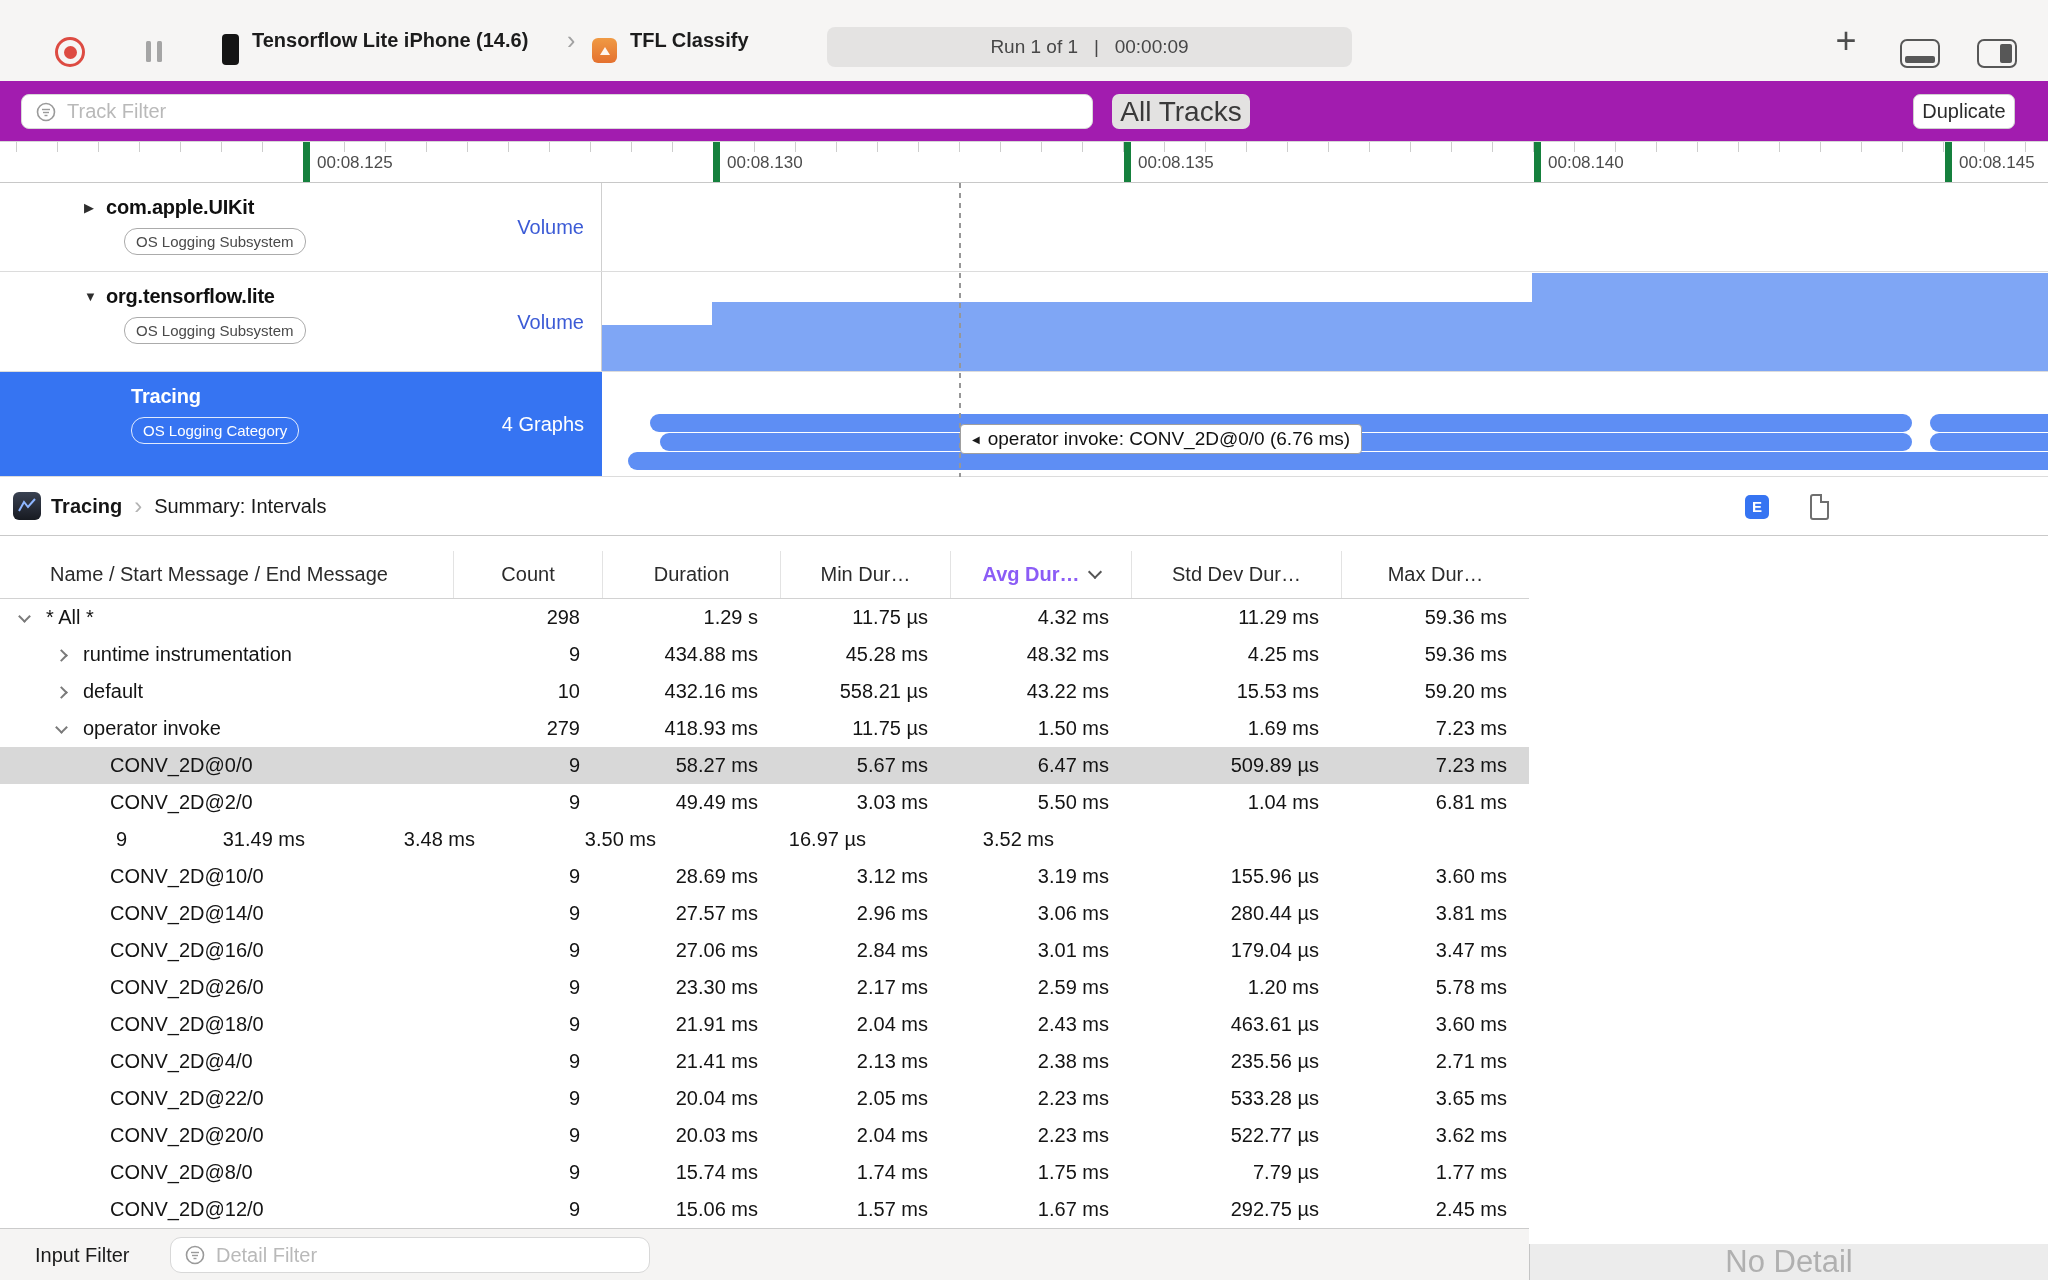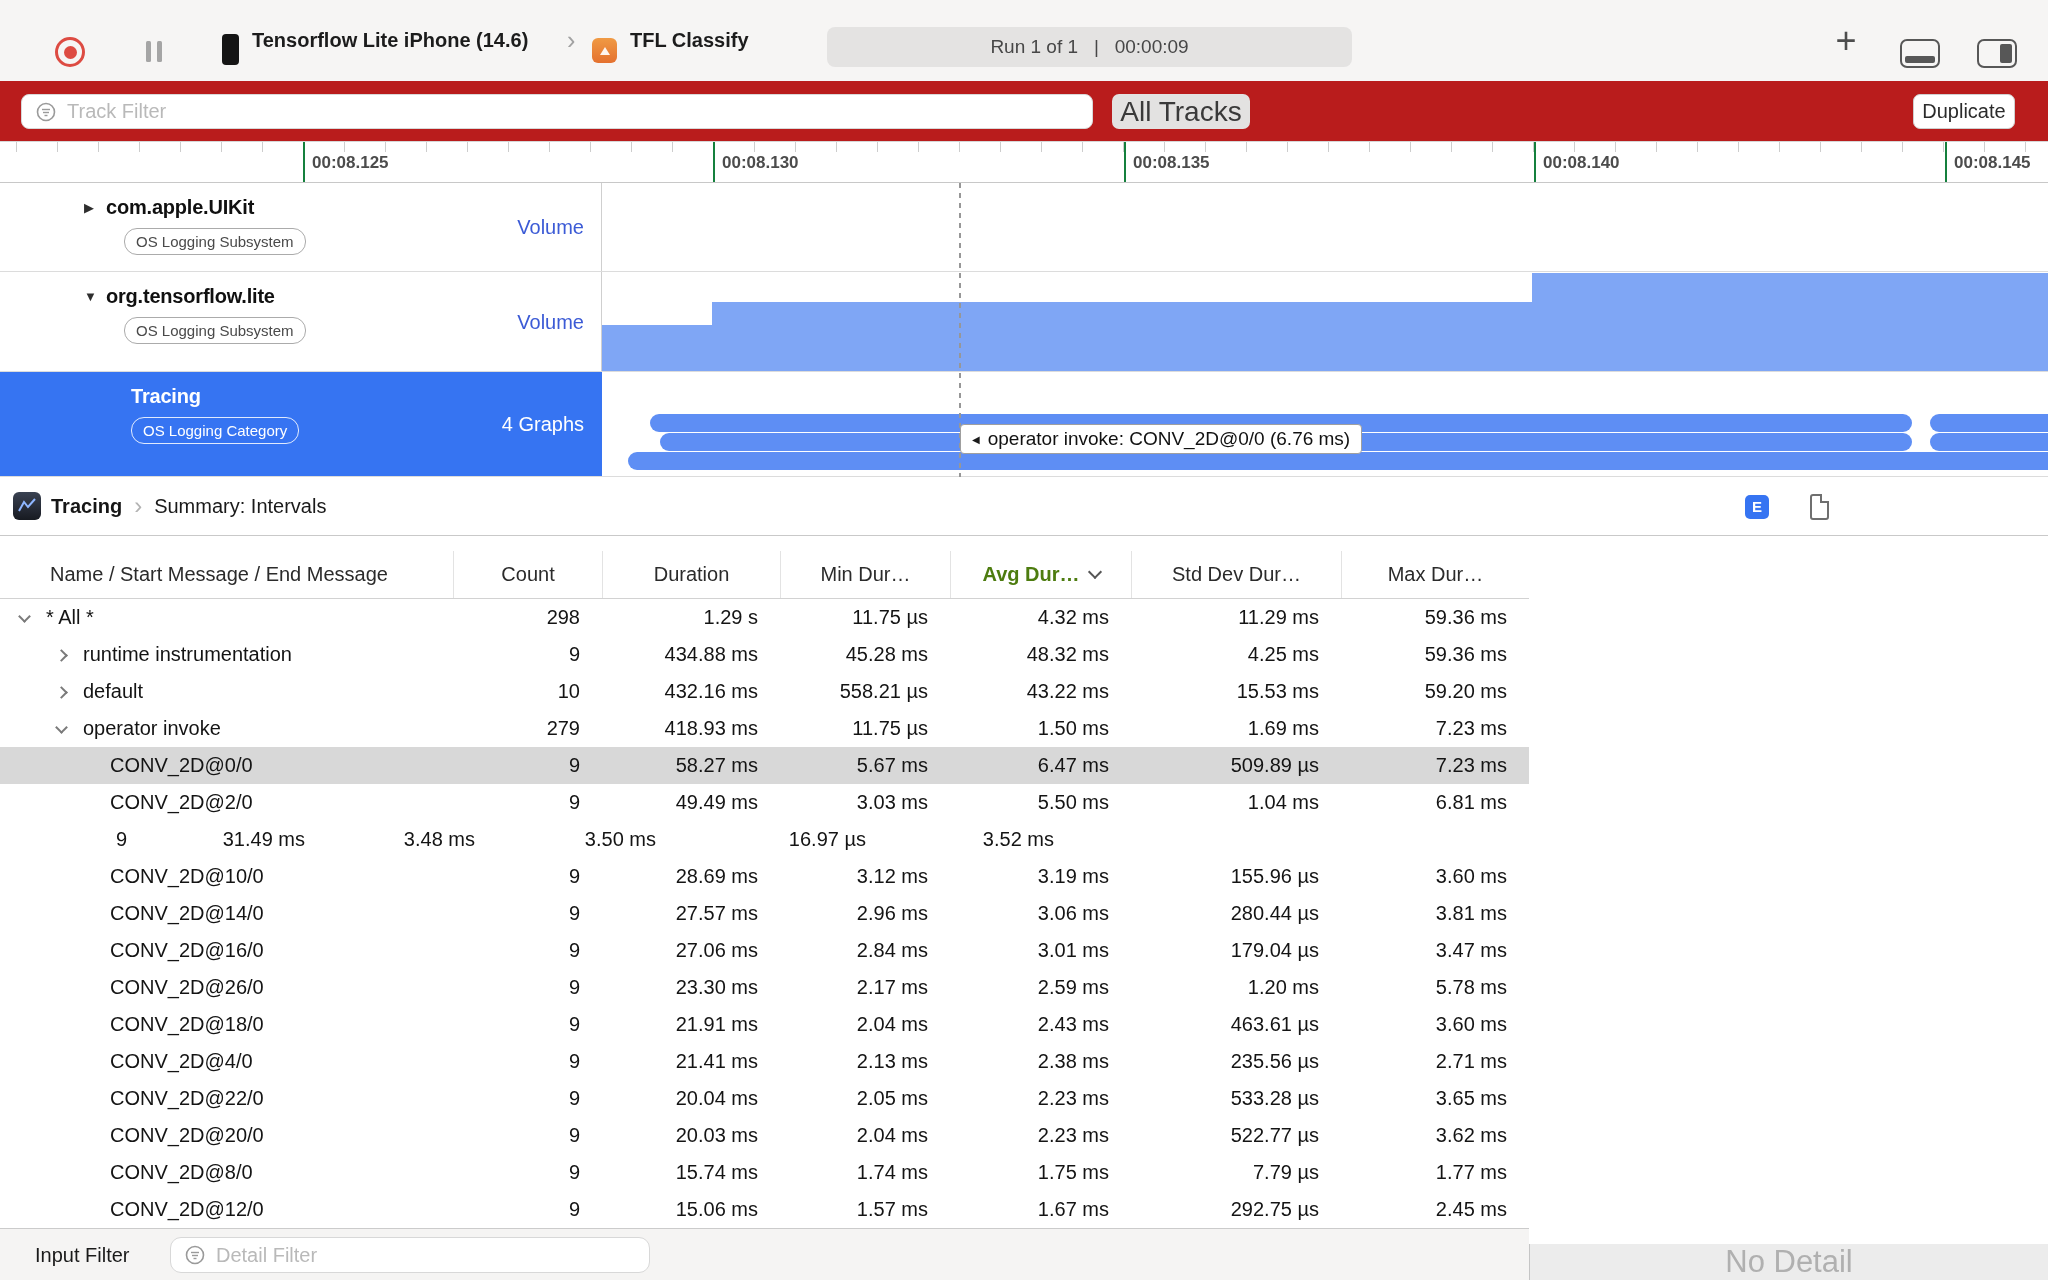--- a/index.html
+++ b/index.html
@@ -22,32 +22,32 @@
   .appname { left:630px; }
   .runpill { position:absolute; left:827px; top:27px; width:525px; height:40px; background:#e4e3e2; border-radius:8px; display:flex; align-items:center; justify-content:center; font-size:19px; color:#474747; white-space:pre; }
   .plus { position:absolute; left:1828px; top:0; width:36px; height:81px; display:flex; align-items:center; justify-content:center; font-size:36px; font-weight:300; color:#4d4d4d; cursor:pointer; }
   .paneicon { position:absolute; top:39px; width:40px; height:29px; border:2.5px solid #575757; border-radius:7px; cursor:pointer; }
   .pane-bottom { left:1900px; }
   .pane-right { left:1977px; }
   .fillb { position:absolute; left:3px; right:3px; bottom:3px; height:7px; background:#575757; border-radius:2px; }
   .fillr { position:absolute; top:3px; bottom:3px; right:3px; width:12px; background:#575757; border-radius:2px; }
 
   
-  .filterrow { position:relative; height:60px; background:#b91c1c; flex:none;text-decoration:underline; }
+  .filterrow { position:relative; height:60px; background:#a21caf; flex:none;text-decoration:underline; }
   .finput { display:flex; align-items:center; gap:10px; padding:0 13px; background:#fff; border:1px solid #d8d8d8; }
   .trackfilter { position:absolute; left:21px; top:13px; width:1072px; height:35px; border-radius:8px; }
   .finput input { flex:1; border:none; outline:none; background:transparent; font-size:20px; color:#333; font-family:inherit; }
   .finput input::placeholder { color:#b9b9b9; }
   .alltracks { position:absolute; left:1112px; top:13px; width:138px; height:35px; background:#e3e2e1; border-radius:7px; display:flex; align-items:center; justify-content:center; font-size:28px; color:#3a3a3a; cursor:pointer; }
   .duplicate { position:absolute; right:33px; top:13px; width:102px; height:35px; background:#fff; border:1px solid #cfcfcf; border-radius:7px; display:flex; align-items:center; justify-content:center; font-size:20px; color:#2b2b2b; cursor:pointer; }
 
   
   .ruler { position:relative; height:42px; background:#fff; border-top:1px solid #d7d7d7; border-bottom:1px solid #c8c8c8; flex:none; overflow:hidden; }
   .ticks { position:absolute; left:0; right:0; top:0; height:10px; background-image:repeating-linear-gradient(to right,#cdcdcd 0 1px,transparent 1px 41px); background-position:16px 0; }
-  .major { position:absolute; top:0; bottom:0; border-left:2px solid #15803d; padding-left:7px;font-weight:bold; }
+  .major { position:absolute; top:0; bottom:0; border-left:7px solid #15803d; padding-left:7px; }
   .major span { display:block; margin-top:11px; font-size:17px; color:#4c4c4c; }
 
   
   .tracks { position:relative; flex:none; height:294px; background:#fff; }
   .trackrow { display:flex; border-bottom:1px solid #dcdcdc; }
   .trackrow:last-child { border-bottom:none; }
   .thead { position:relative; width:602px; flex:none; border-right:1px solid #cfcfcf; background:#fff; }
   .tname-row { display:flex; align-items:center; padding:13px 0 0 84px; }
   .disc { width:22px; font-size:13px; color:#2e2e2e; flex:none; }
   .tname { font-size:20px; font-weight:700; color:#101010; letter-spacing:-.2px; }
@@ -79,21 +79,21 @@
   .docicon { width:19px; height:26px; border:2px solid #6f6f6f; border-radius:3px; position:relative; cursor:pointer; background:#fff; }
   .docicon::after { content:""; position:absolute; right:-2px; top:-2px; width:7px; height:7px; background:#fff; border-left:2px solid #6f6f6f; border-bottom:2px solid #6f6f6f; }
 
   
   .lower { flex:1; display:flex; min-height:0;align-items:flex-end; }
   .leftcol { width:1529px; flex:none; display:flex; flex-direction:column; background:#fff; }
   .thr { height:48px; flex:none; display:flex; border-bottom:1px solid #d2d2d2; background:#fff; }
   .hcell { display:flex; align-items:center; justify-content:center; font-size:20px; color:#2b2b2b; }
   .hcell + .hcell { border-left:1px solid #e3e3e3; }
   .hcell.first { justify-content:flex-start; padding-left:50px; }
-  .sorted { font-weight:700; color:#4d7c0f; }
+  .sorted { font-weight:700; color:#8b5cf6; }
   .sortchev { width:10px; height:10px; border-right:2px solid #555; border-bottom:2px solid #555; transform:rotate(45deg); margin-left:10px; margin-top:-6px; }
   .c0 { width:453px; flex:none; } .c1 { width:149px; flex:none; } .c2 { width:178px; flex:none; }
   .c3 { width:170px; flex:none; } .c4 { width:181px; flex:none; } .c5 { width:210px; flex:none; }
   .c6 { width:188px; flex:none; }
   .tbodyc { flex:1; overflow:hidden; }
   .trow { display:flex; height:37px; }
   .trow.selrow { background:var(--selected_row,#d8d8d8); }
   .bcell { font-size:20px; color:#141414; line-height:37px; white-space:nowrap; overflow:hidden; }
   .num { text-align:right; padding-right:22px; }
   .lvl0 .namecell { padding-left:20px; }

